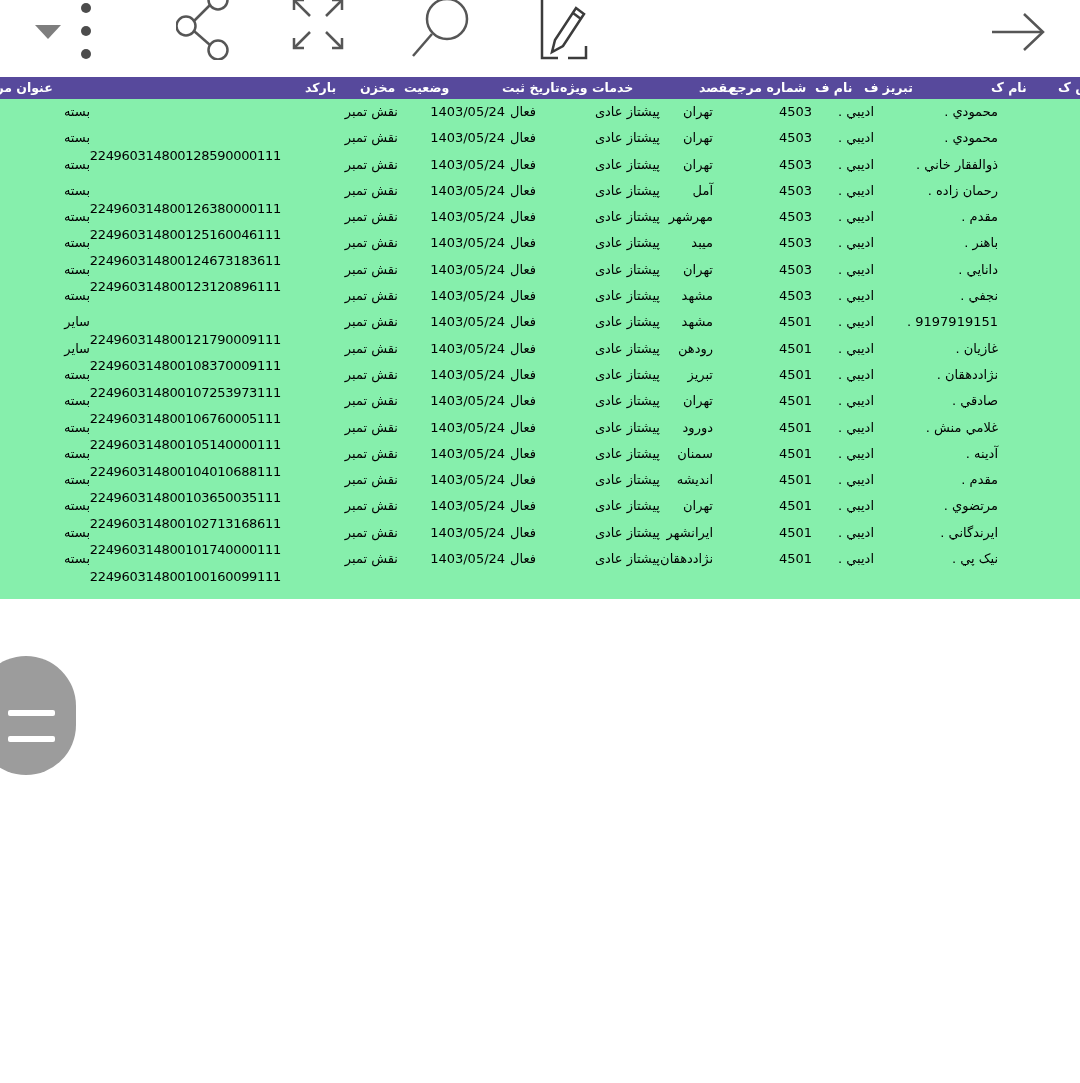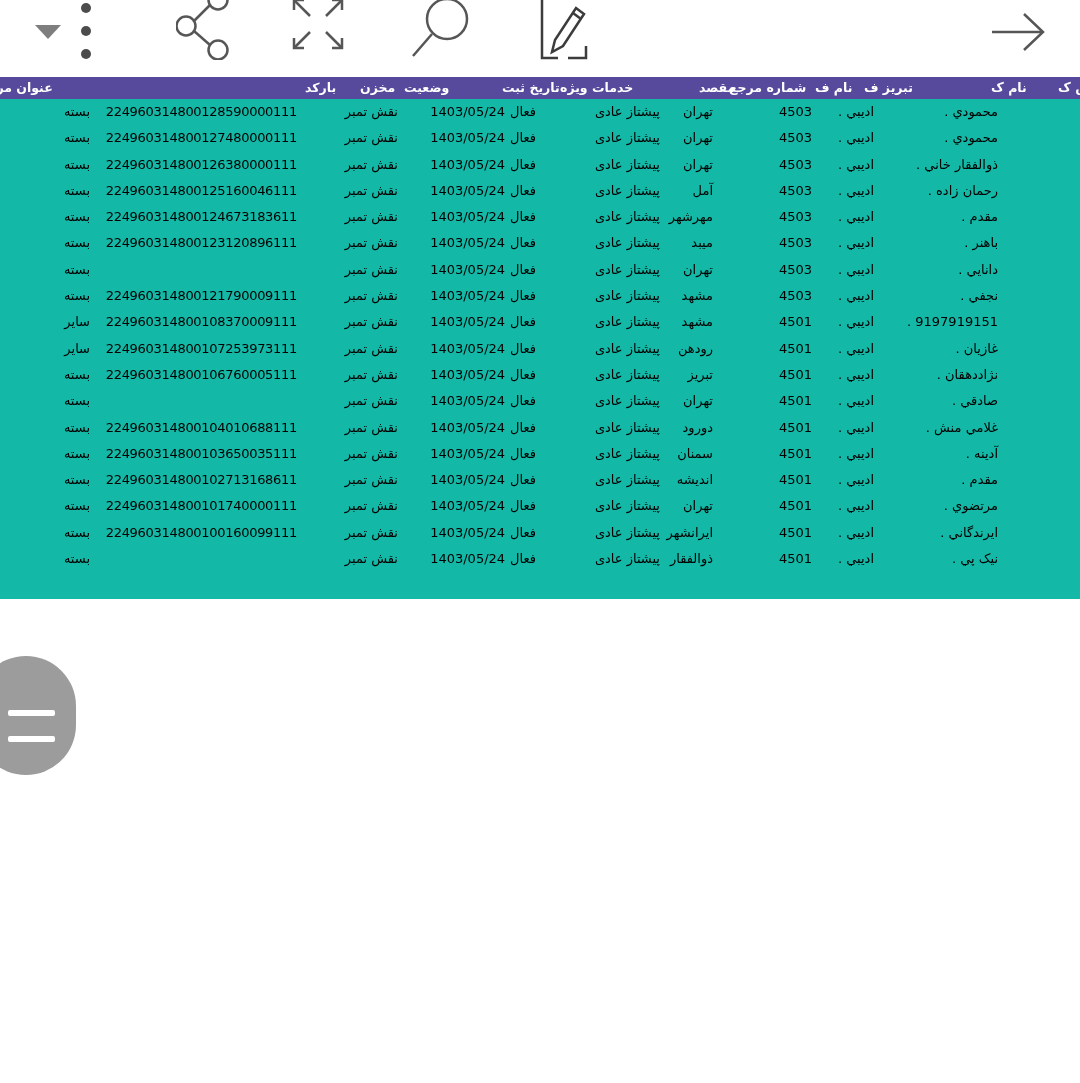--- a/index.html
+++ b/index.html
@@ -8,26 +8,26 @@
   
   .icon{position:absolute;}
   .icon svg{display:block;}
   
   .thead{position:absolute;left:0;top:77px;width:1080px;height:22px;background:#57499C;}
   .th{position:absolute;top:0;line-height:22px;color:#fff;font-size:12.5px;font-weight:bold;
       white-space:nowrap;direction:rtl;}
   .th0{left:-36px}.th1{left:305px}.th2{left:360px}.th3{left:404px}.th4{left:502px}
   .th5{left:560px}.th6{left:699px}.th7{left:729px}.th8{left:815px}.th9{left:864px}
   .th10{left:991px}.th11{left:1058px}
-  .tbody{position:absolute;left:0;top:99px;width:1080px;height:500px;background:#14b8a6;}
+  .tbody{position:absolute;left:0;top:99px;width:1080px;height:500px;background:#86efac;}
   .row{position:relative;height:26.3px;}
   .cell{position:absolute;top:0;line-height:26.3px;font-size:13px;white-space:nowrap;
         text-align:right;direction:rtl;}
   .c-type  {left:0;   width:90px;}
-  .c-code  {left:104px; width:193px;direction:ltr;letter-spacing:-0.3px;}
+  .c-code  {left:88px; width:193px;direction:ltr;letter-spacing:-0.3px;margin-top:44px;}
   .c-repo  {left:330px;width:68px;}
   .c-status{left:426px;width:110px;}
   .c-status .st{margin-left:5px;}
   .c-serv  {left:543px;width:117px;}
   .c-dest  {left:650px;width:63px;}
   .c-ref   {left:768px;width:44px;direction:ltr;}
   .c-sender{left:812px;width:62px;}
   .c-recv  {left:878px;width:120px;}
   .totalrow{position:relative;height:26px;}
   .t-label{left:240px;width:72px;}
@@ -121,21 +121,20 @@
         <span class="cell c-status"><span class="st">فعال</span><span>1403/05/24</span></span>
         <span class="cell c-serv">پیشتاز عادی</span>
         <span class="cell c-dest">تهران</span>
         <span class="cell c-ref">4503</span>
         <span class="cell c-sender">اديبي .</span>
         <span class="cell c-recv">محمودي .</span>
       </div>
 
       <div class="row">
         <span class="cell c-type">بسته</span>
-        <span class="cell c-code">224960314800127480000111</span>
         <span class="cell c-repo">نقش تمبر</span>
         <span class="cell c-status"><span class="st">فعال</span><span>1403/05/24</span></span>
         <span class="cell c-serv">پیشتاز عادی</span>
         <span class="cell c-dest">تهران</span>
         <span class="cell c-ref">4503</span>
         <span class="cell c-sender">اديبي .</span>
         <span class="cell c-recv">محمودي .</span>
       </div>
 
       <div class="row">
@@ -240,20 +239,21 @@
         <span class="cell c-status"><span class="st">فعال</span><span>1403/05/24</span></span>
         <span class="cell c-serv">پیشتاز عادی</span>
         <span class="cell c-dest">تبريز</span>
         <span class="cell c-ref">4501</span>
         <span class="cell c-sender">اديبي .</span>
         <span class="cell c-recv">نژاددهقان .</span>
       </div>
 
       <div class="row">
         <span class="cell c-type">بسته</span>
+        <span class="cell c-code">224960314800105140000111</span>
         <span class="cell c-repo">نقش تمبر</span>
         <span class="cell c-status"><span class="st">فعال</span><span>1403/05/24</span></span>
         <span class="cell c-serv">پیشتاز عادی</span>
         <span class="cell c-dest">تهران</span>
         <span class="cell c-ref">4501</span>
         <span class="cell c-sender">اديبي .</span>
         <span class="cell c-recv">صادقي .</span>
       </div>
 
       <div class="row">
@@ -314,21 +314,21 @@
         <span class="cell c-ref">4501</span>
         <span class="cell c-sender">اديبي .</span>
         <span class="cell c-recv">ايرندگاني .</span>
       </div>
 
       <div class="row">
         <span class="cell c-type">بسته</span>
         <span class="cell c-repo">نقش تمبر</span>
         <span class="cell c-status"><span class="st">فعال</span><span>1403/05/24</span></span>
         <span class="cell c-serv">پیشتاز عادی</span>
-        <span class="cell c-dest">ذوالفقار</span>
+        <span class="cell c-dest">نژاددهقان</span>
         <span class="cell c-ref">4501</span>
         <span class="cell c-sender">اديبي .</span>
         <span class="cell c-recv">نيک پي .</span>
       </div>
 
   </div>
 
   <div class="pill">
     <div class="bar bar1"></div>
     <div class="bar bar2"></div>

